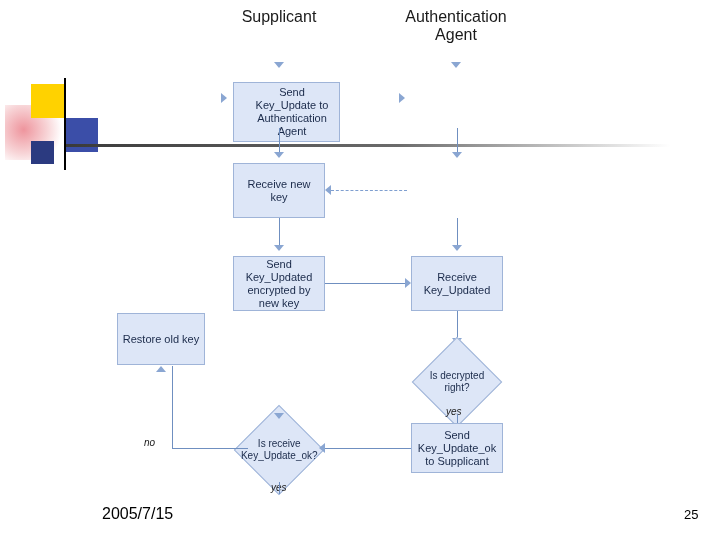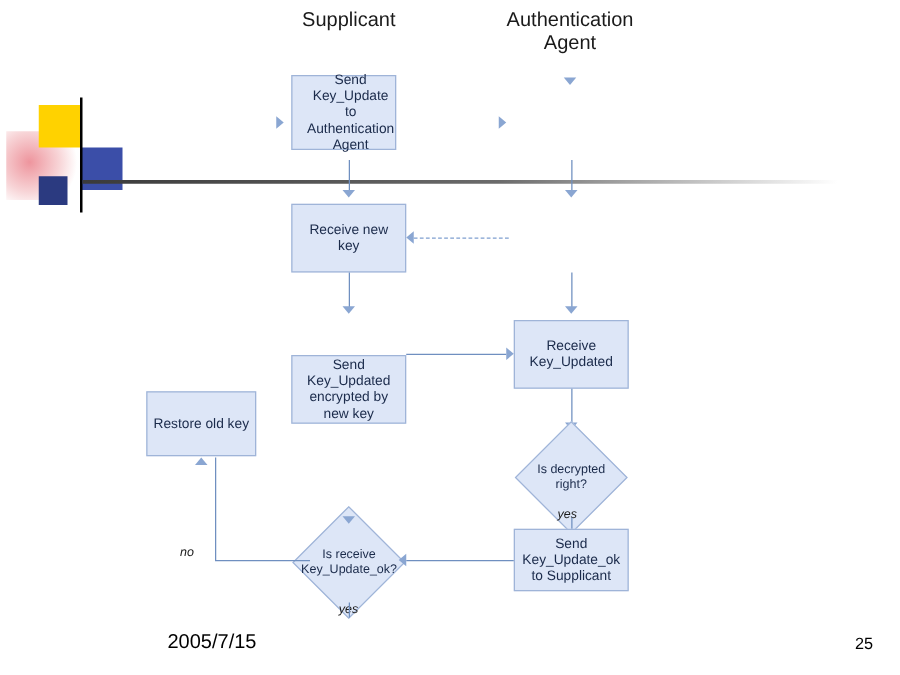--- a/index.html
+++ b/index.html
@@ -68,62 +68,62 @@
   .vline{position:absolute;width:1px;background:#6f8fc0;}
   .hline{position:absolute;height:1px;background:#6f8fc0;}
   .dash{position:absolute;height:0;border-top:1px dashed #7f9fd0;}
   .arr-down{position:absolute;width:0;height:0;border-left:5px solid transparent;border-right:5px solid transparent;border-top:6px solid #8aa6d2;}
   .arr-up{position:absolute;width:0;height:0;border-left:5px solid transparent;border-right:5px solid transparent;border-bottom:6px solid #8aa6d2;}
   .arr-right{position:absolute;width:0;height:0;border-top:5px solid transparent;border-bottom:5px solid transparent;border-left:6px solid #8aa6d2;}
   .arr-left{position:absolute;width:0;height:0;border-top:5px solid transparent;border-bottom:5px solid transparent;border-right:6px solid #8aa6d2;}
 
   .lbl{position:absolute;font-size:10px;color:#1a1a1a;font-style:italic;}
 
-  .footer-date{position:absolute;left:102px;top:505px;font-size:16px;color:#000;margin-left:32px;}
+  .footer-date{position:absolute;left:102px;top:505px;font-size:16px;color:#000;}
   .footer-page{position:absolute;left:684px;top:507px;font-size:13px;color:#000;}
 </style>
 </head>
 <body>
 
 <div class="stage">
 
   <div class="deco deco-pinkglow"></div>
   <div class="deco deco-yellow"></div>
   <div class="deco deco-blue"></div>
   <div class="deco deco-navy"></div>
   <div class="deco deco-vline"></div>
   <div class="deco deco-hline"></div>
 
   <div class="col-head" style="left:219px;top:8px;width:120px;">Supplicant</div>
   <div class="col-head" style="left:396px;top:8px;width:120px;">Authentication Agent</div>
 
   <div class="arr-down" style="left:274px;top:62px;"></div>
   <div class="arr-down" style="left:451px;top:62px;"></div>
 
-  <div class="box" style="left:233px;top:60px;width:84px;height:60px;padding-left:15px;">Send Key_Update to Authentication Agent</div>
+  <div class="box" style="left:233px;top:82px;width:107px;height:60px;padding-left:15px;">Send Key_Update to Authentication Agent</div>
 
   <div class="arr-right" style="left:221px;top:93px;"></div>
   <div class="arr-right" style="left:399px;top:93px;"></div>
 
   <div class="vline" style="left:279px;top:128px;height:26px;"></div>
   <div class="arr-down" style="left:274px;top:152px;"></div>
   <div class="vline" style="left:457px;top:128px;height:26px;"></div>
   <div class="arr-down" style="left:452px;top:152px;"></div>
 
   <div class="box" style="left:233px;top:163px;width:92px;height:55px;">Receive new key</div>
 
   <div class="dash" style="left:331px;top:190px;width:76px;"></div>
   <div class="arr-left" style="left:325px;top:185px;"></div>
 
   <div class="vline" style="left:279px;top:218px;height:28px;"></div>
   <div class="arr-down" style="left:274px;top:245px;"></div>
   <div class="vline" style="left:457px;top:218px;height:28px;"></div>
   <div class="arr-down" style="left:452px;top:245px;"></div>
 
-  <div class="box" style="left:233px;top:256px;width:92px;height:55px;margin-top:28px;">Send Key_Updated encrypted by new key</div>
+  <div class="box" style="left:233px;top:256px;width:92px;height:55px;">Send Key_Updated encrypted by new key</div>
   <div class="box" style="left:411px;top:256px;width:92px;height:55px;">Receive Key_Updated</div>
 
   <div class="hline" style="left:325px;top:283px;width:80px;"></div>
   <div class="arr-right" style="left:405px;top:278px;"></div>
 
   <div class="box" style="left:117px;top:313px;width:88px;height:52px;">Restore old key</div>
   <div class="arr-up" style="left:156px;top:366px;"></div>
 
   <div class="vline" style="left:457px;top:311px;height:28px;"></div>
   <div class="arr-down" style="left:452px;top:338px;"></div>

